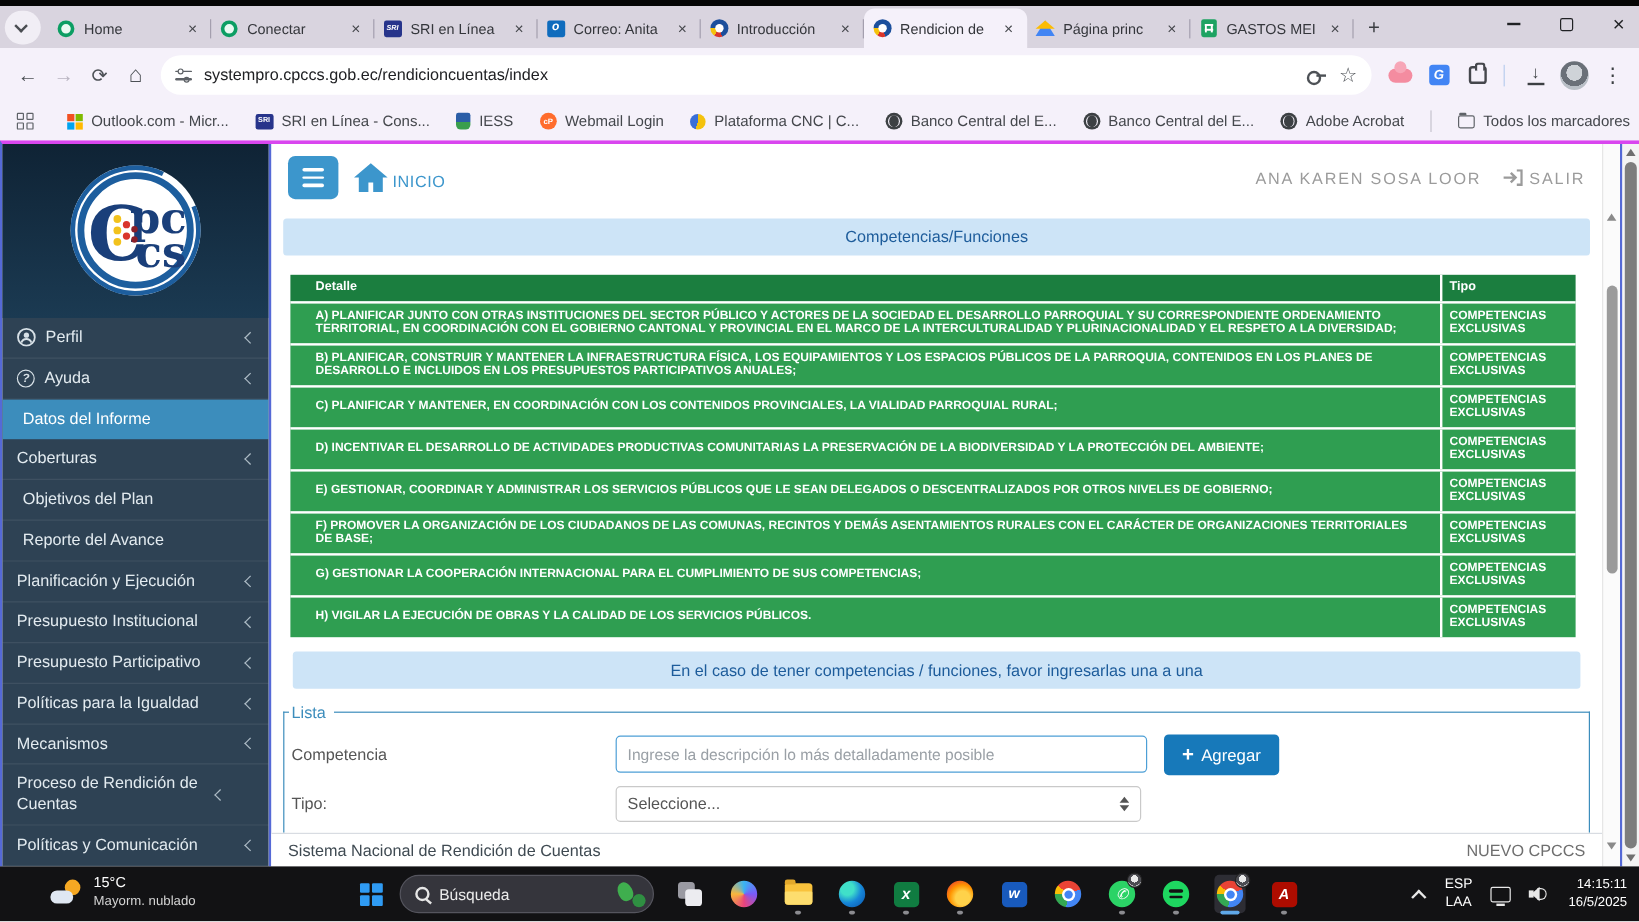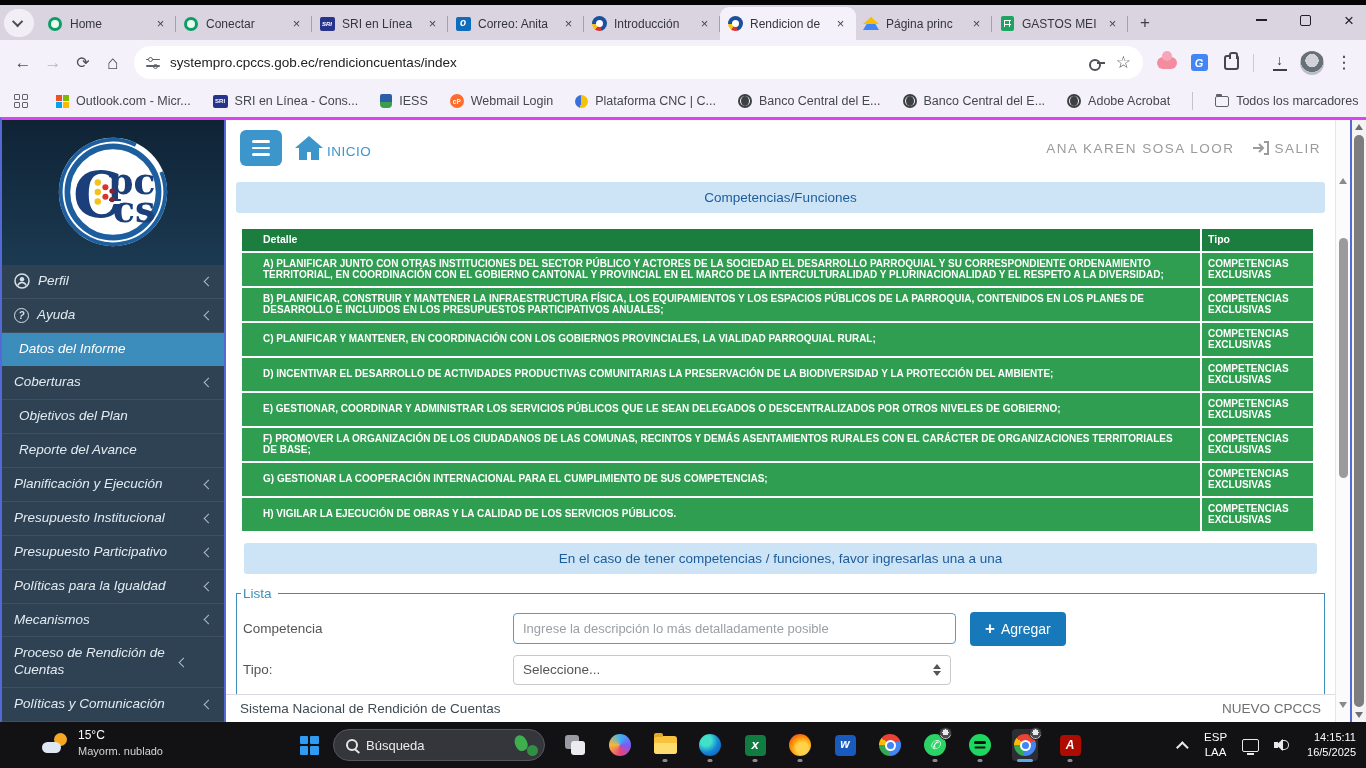--- a/index.html
+++ b/index.html
@@ -91,21 +91,21 @@
 .fav-drive::before{content:"";position:absolute;left:-8px;top:0;width:0;height:0;border-left:8px solid transparent;border-right:8px solid transparent;border-bottom:7px solid #fbbc04;}
 .fav-sheets{width:13px;height:15px;background:#1da362;border-radius:2px;position:relative;}
 .fav-sheets::before{content:"";position:absolute;inset:4px 3px;background:linear-gradient(#fff 1.5px,transparent 1.5px) 0 0/100% 4px,linear-gradient(90deg,#fff 1.5px,transparent 1.5px) 0 0/5px 100%;}
 
 
 .page{position:absolute;top:117px;left:0;width:1366px;height:605px;display:flex;border-top:3px solid #d946ef;border-left:2px solid #5569d6;background:#fff;}
 .sidebar{width:222px;flex-shrink:0;background:#2e4254;display:flex;flex-direction:column;overflow:hidden;}
 .logo-area{height:152px;background:linear-gradient(#0f2335,#1b3a52);display:flex;align-items:center;justify-content:center;}
 .menu{flex:1;font-size:13.5px;color:#e3ebf0;}
 .menu-item{display:flex;align-items:center;padding:8px 12px;min-height:31px;border-bottom:1px solid rgba(255,255,255,.08);cursor:pointer;}
-.menu-item .label{flex:1;line-height:1.25;font-style:italic;}
+.menu-item .label{flex:1;line-height:1.25;}
 .menu-item.child{padding-left:17px;}
 .menu-item.active{background:#3c8dbc;color:#fff;border-bottom-color:transparent;}
 .mi-icon{margin-right:8px;display:flex;align-items:center;}
 .help-ic{width:15px;height:15px;border:1.5px solid #d7e0e6;border-radius:50%;color:#d7e0e6;font-size:10px;font-weight:bold;display:flex;align-items:center;justify-content:center;}
 .help-ic::before{content:"?";}
 .chev-left{width:7px;height:7px;border-left:1.6px solid #aebcc6;border-bottom:1.6px solid #aebcc6;transform:rotate(45deg);margin-left:6px;flex-shrink:0;}
 
 .content{flex:1;display:flex;flex-direction:column;background:#fff;border-left:2px solid #5569d6;min-width:0;overflow:hidden;}
 .content-header{height:56px;display:flex;align-items:center;padding:0 14px;flex-shrink:0;}
 .hamburger{width:42px;height:36px;background:#3c96cc;border-radius:6px;display:flex;flex-direction:column;align-items:center;justify-content:center;gap:4px;cursor:pointer;flex-shrink:0;}
@@ -494,21 +494,21 @@
         </div>
         <div class="grow">
           <div class="gcell-d">A) PLANIFICAR JUNTO CON OTRAS INSTITUCIONES DEL SECTOR PÚBLICO Y ACTORES DE LA SOCIEDAD EL DESARROLLO PARROQUIAL Y SU CORRESPONDIENTE ORDENAMIENTO TERRITORIAL, EN COORDINACIÓN CON EL GOBIERNO CANTONAL Y PROVINCIAL EN EL MARCO DE LA INTERCULTURALIDAD Y PLURINACIONALIDAD Y EL RESPETO A LA DIVERSIDAD;</div>
           <div class="gcell-t">COMPETENCIAS EXCLUSIVAS</div>
         </div>
         <div class="grow">
           <div class="gcell-d">B) PLANIFICAR, CONSTRUIR Y MANTENER LA INFRAESTRUCTURA FÍSICA, LOS EQUIPAMIENTOS Y LOS ESPACIOS PÚBLICOS DE LA PARROQUIA, CONTENIDOS EN LOS PLANES DE DESARROLLO E INCLUIDOS EN LOS PRESUPUESTOS PARTICIPATIVOS ANUALES;</div>
           <div class="gcell-t">COMPETENCIAS EXCLUSIVAS</div>
         </div>
         <div class="grow">
-          <div class="gcell-d">C) PLANIFICAR Y MANTENER, EN COORDINACIÓN CON LOS GOBIERNOS PROVINCIALES, LA VIALIDAD PARROQUIAL RURAL;</div>
+          <div class="gcell-d">C) PLANIFICAR Y MANTENER, EN COORDINACIÓN CON LOS CONTENIDOS PROVINCIALES, LA VIALIDAD PARROQUIAL RURAL;</div>
           <div class="gcell-t">COMPETENCIAS EXCLUSIVAS</div>
         </div>
         <div class="grow">
           <div class="gcell-d">D) INCENTIVAR EL DESARROLLO DE ACTIVIDADES PRODUCTIVAS COMUNITARIAS LA PRESERVACIÓN DE LA BIODIVERSIDAD Y LA PROTECCIÓN DEL AMBIENTE;</div>
           <div class="gcell-t">COMPETENCIAS EXCLUSIVAS</div>
         </div>
         <div class="grow">
           <div class="gcell-d">E) GESTIONAR, COORDINAR Y ADMINISTRAR LOS SERVICIOS PÚBLICOS QUE LE SEAN DELEGADOS O DESCENTRALIZADOS POR OTROS NIVELES DE GOBIERNO;</div>
           <div class="gcell-t">COMPETENCIAS EXCLUSIVAS</div>
         </div>

